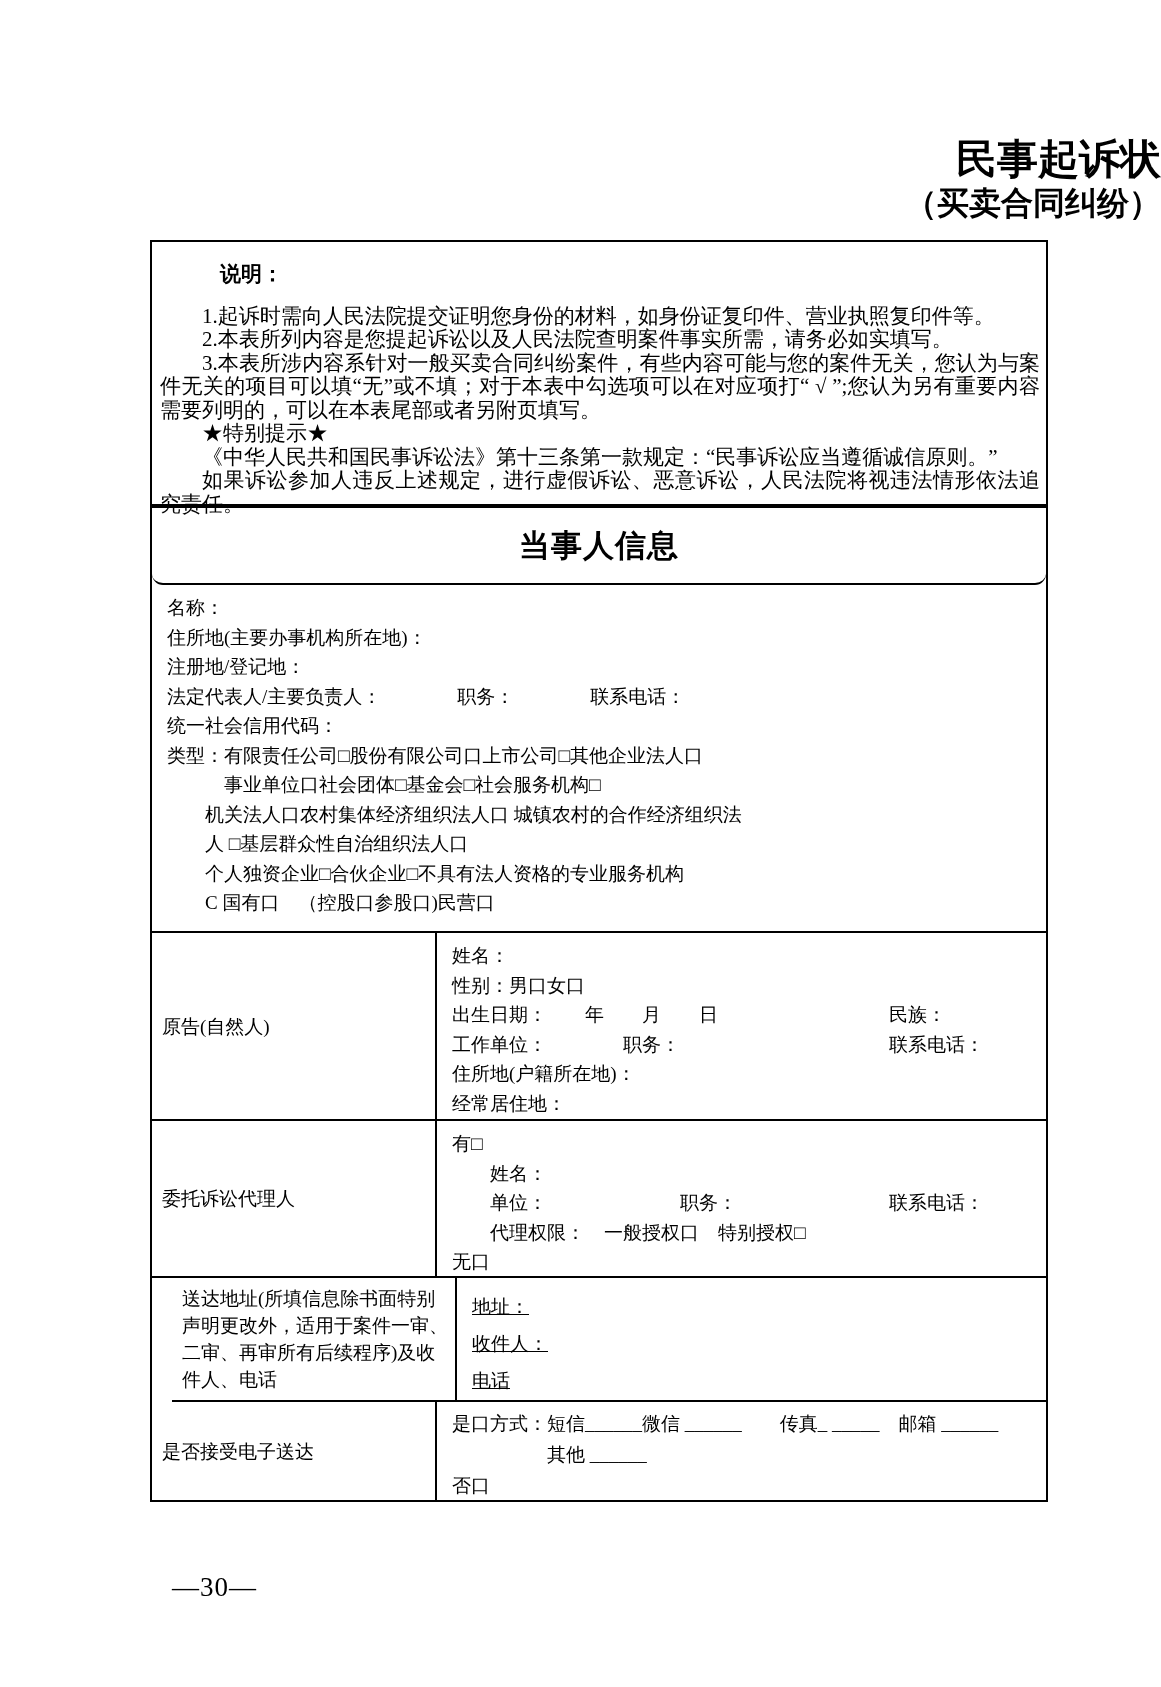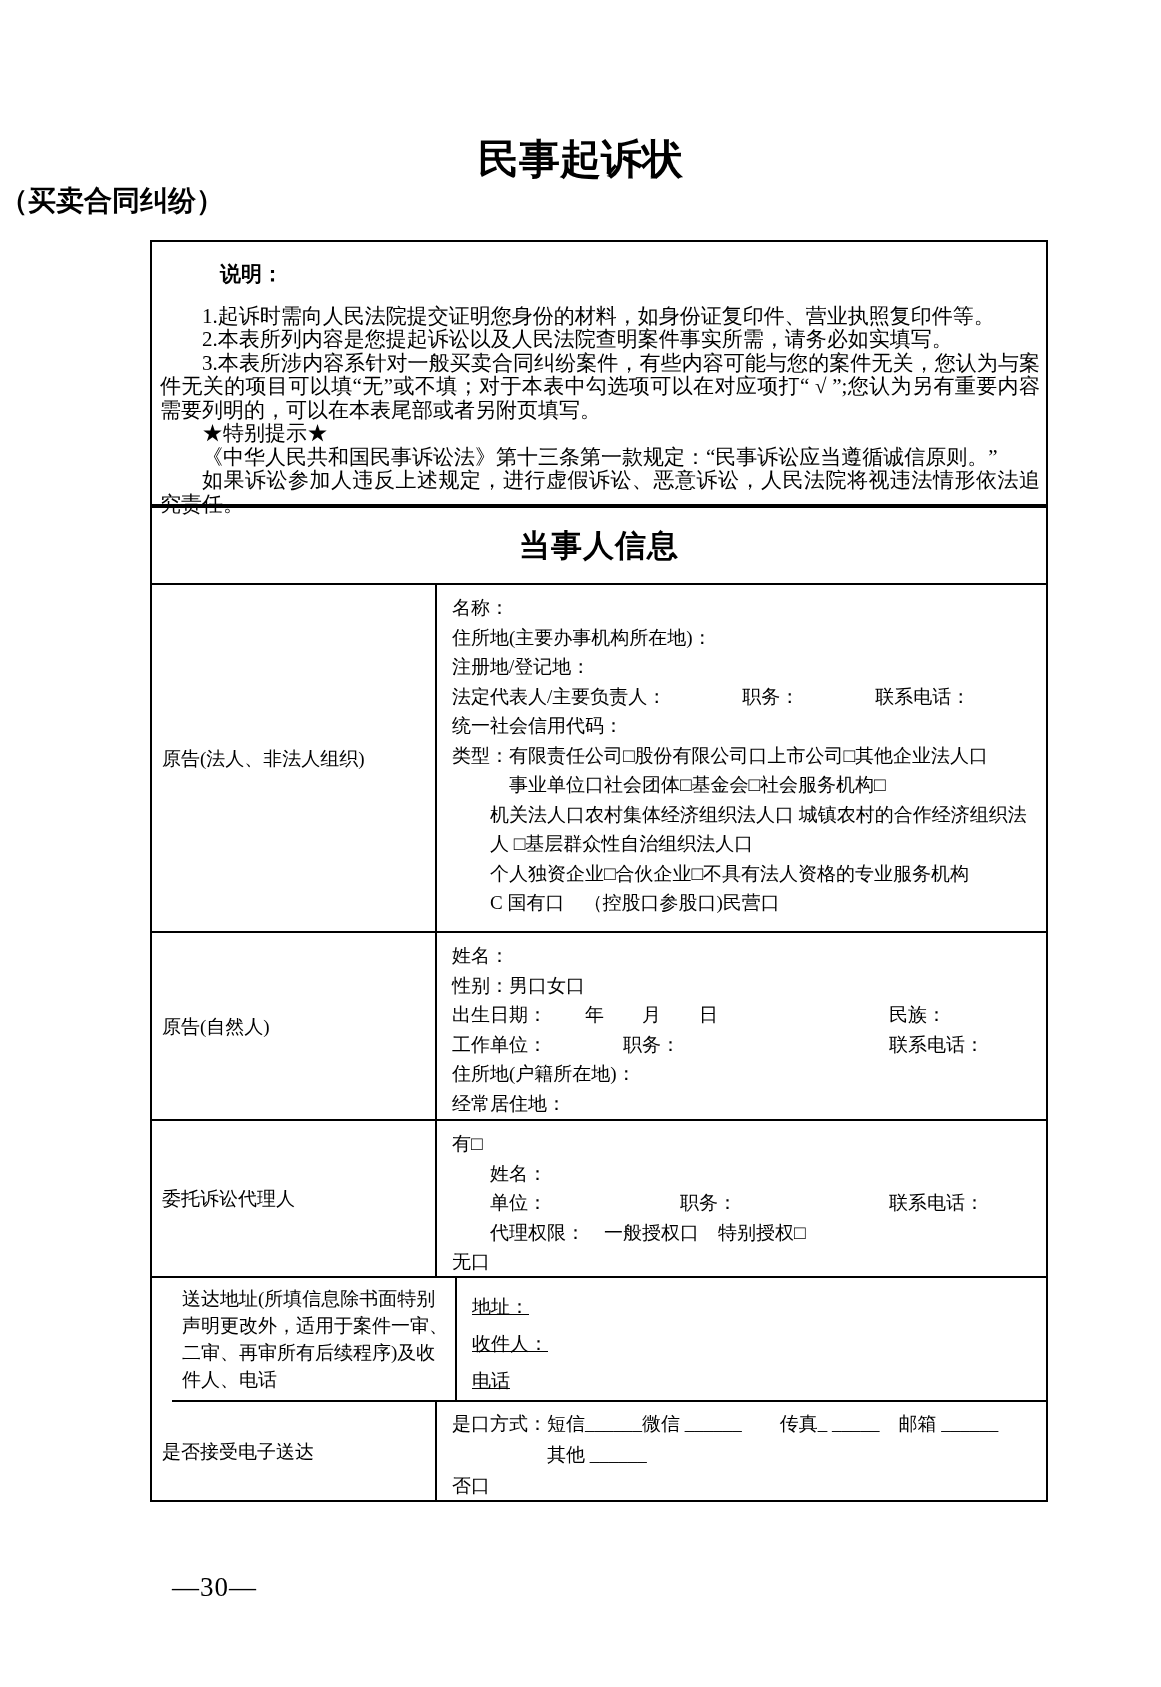--- a/index.html
+++ b/index.html
@@ -3,43 +3,43 @@
 <meta charset="utf-8">
 <style>
   html,body{margin:0;padding:0;background:#fff;}
   .page{
     position:relative;width:1161px;height:1687px;background:#ffffff;
     font-family:"Liberation Serif","DejaVu Serif",serif;color:#000;
     overflow:hidden;
   }
   .doc-title{
     position:absolute;top:139px;left:0;width:100%;
-    text-align:center;font-size:41px;font-weight:bold;line-height:1;
+    text-align:right;font-size:41px;font-weight:bold;line-height:1;
   }
   .doc-subtitle{
     position:absolute;top:186px;left:0;width:100%;
-    text-align:left;font-size:28px;font-weight:bold;line-height:1.1;
+    text-align:right;font-size:32px;font-weight:bold;line-height:1.1;
   }
   .instructions{
     position:absolute;left:150px;top:240px;width:898px;height:266px;
     box-sizing:border-box;border:2px solid #000;
     padding:3px 6px 0 8px;
     font-size:21px;line-height:23.5px;
   }
   .instructions .heading{font-weight:bold;margin:18px;}
   .instructions p{margin:0;text-indent:2em;text-align:justify;}
   .party-table{
     position:absolute;left:150px;top:506px;width:898px;height:996px;
     box-sizing:border-box;border:2px solid #000;
     display:flex;flex-direction:column;
   }
   .t-header{
     height:77px;box-sizing:border-box;border-bottom:2px solid #000;
     display:flex;align-items:center;justify-content:center;
-    font-size:31px;font-weight:bold;letter-spacing:1px;
+    font-size:31px;font-weight:bold;letter-spacing:1px;border-radius:11px;
   }
   .t-row{display:flex;box-sizing:border-box;border-bottom:2px solid #000;}
   .t-row:last-child{border-bottom:none;}
   .t-label{
     width:285px;box-sizing:border-box;border-right:2px solid #000;
     padding:6px 4px 6px 10px;font-size:19px;line-height:27px;
     display:flex;align-items:center;
   }
   .t-label > div{width:100%;}
   .t-content{
@@ -74,23 +74,20 @@
     <p>3.本表所涉内容系针对一般买卖合同纠纷案件，有些内容可能与您的案件无关，您认为与案件无关的项目可以填“无”或不填；对于本表中勾选项可以在对应项打“ √ ”;您认为另有重要内容需要列明的，可以在本表尾部或者另附页填写。</p>
     <p>★特别提示★</p>
     <p>《中华人民共和国民事诉讼法》第十三条第一款规定：“民事诉讼应当遵循诚信原则。”</p>
     <p>如果诉讼参加人违反上述规定，进行虚假诉讼、恶意诉讼，人民法院将视违法情形依法追究责任。</p>
   </div>
 
   <div class="party-table">
     <div class="t-header">当事人信息</div>
 
     <div class="t-row row-org">
-      <div class="t-label">
-        <div>原告(法人、非法人组织)</div>
-      </div>
       <div class="t-content">
           <div class="line">名称：</div>
           <div class="line">住所地(主要办事机构所在地)：</div>
           <div class="line">注册地/登记地：</div>
           <div class="line">法定代表人/主要负责人：　　　　职务：　　　　联系电话：</div>
           <div class="line">统一社会信用代码：</div>
           <div class="line">类型：有限责任公司□股份有限公司口上市公司□其他企业法人口</div>
           <div class="line">　　　事业单位口社会团体□基金会□社会服务机构□</div>
           <div class="line">　　机关法人口农村集体经济组织法人口 城镇农村的合作经济组织法</div>
           <div class="line">　　人 □基层群众性自治组织法人口</div>

